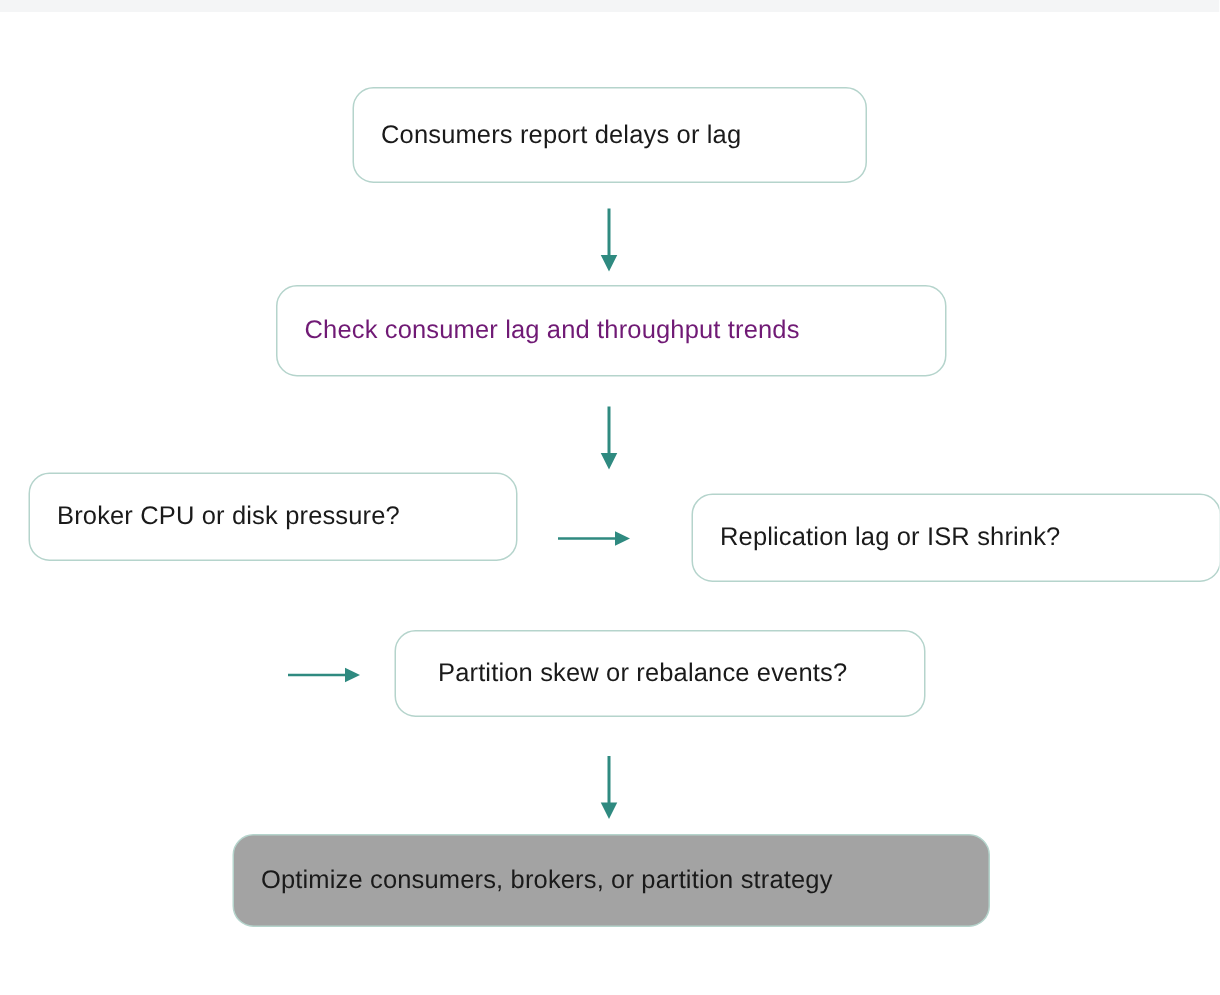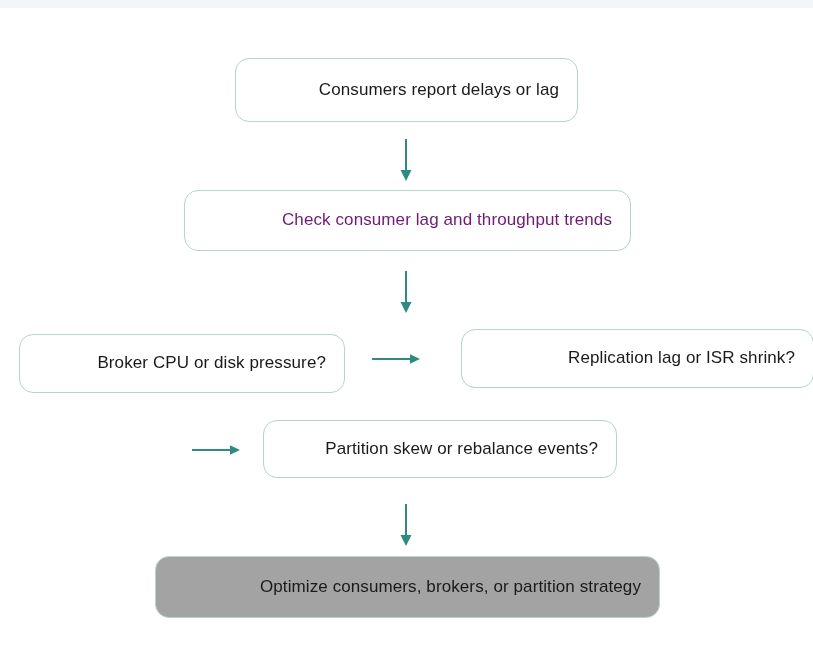--- a/index.html
+++ b/index.html
@@ -32,21 +32,21 @@
     top:0; height:6px;
     background:#eceef0;
   }
   .chrome-seg.a { left:930px; }
 
   
   .node {
     position:absolute;
     display:flex;
     align-items:center;
-    justify-content:flex-end;
+    justify-content:flex-start;
     background:#ffffff;
     border:1.6px solid #b5d4cc;
     border-radius:14px;
     color:#1a1a1a;
     font-size:17px;
     font-weight:400;
     line-height:1.2;
     letter-spacing:0.1px;
     text-align:center;
     padding:0 18px;
@@ -69,21 +69,21 @@
     <div class="chrome-seg a"></div>
   </div>
 
   <div id="nodes-layer">
       <div class="node" style="left: 235px; top: 58px; width: 343px; height: 64px; border-color: rgb(181, 212, 204); background: rgb(255, 255, 255); color: rgb(26, 26, 26);">
         <span>Consumers report delays or lag</span>
       </div>
       <div class="node" style="left: 184px; top: 190px; width: 447px; height: 61px; border-color: rgb(181, 212, 204); background: rgb(255, 255, 255); color: #701a75;">
         <span>Check consumer lag and throughput trends</span>
       </div>
-      <div class="node" style="left: 19px; top: 334px; width: 326px; height: 59px; border-color: rgb(181, 212, 204); background: rgb(255, 255, 255); color: rgb(26, 26, 26);">
+      <div class="node" style="left: 19px; top: 315px; width: 326px; height: 59px; border-color: rgb(181, 212, 204); background: rgb(255, 255, 255); color: rgb(26, 26, 26);">
         <span>Broker CPU or disk pressure?</span>
       </div>
       <div class="node" style="left: 461px; top: 329px; width: 353px; height: 59px; border-color: rgb(181, 212, 204); background: rgb(255, 255, 255); color: rgb(26, 26, 26);">
         <span>Replication lag or ISR shrink?</span>
       </div>
       <div class="node" style="left: 263px; top: 420px; width: 354px; height: 58px; border-color: rgb(181, 212, 204); background: rgb(255, 255, 255); color: rgb(26, 26, 26); padding-left: 28px;">
         <span>Partition skew or rebalance events?</span>
       </div>
       <div class="node" style="left: 155px; top: 556px; width: 505px; height: 62px; border-color: rgb(181, 212, 204); background: #a3a3a3; color: rgb(26, 26, 26);">
         <span>Optimize consumers, brokers, or partition strategy</span>

